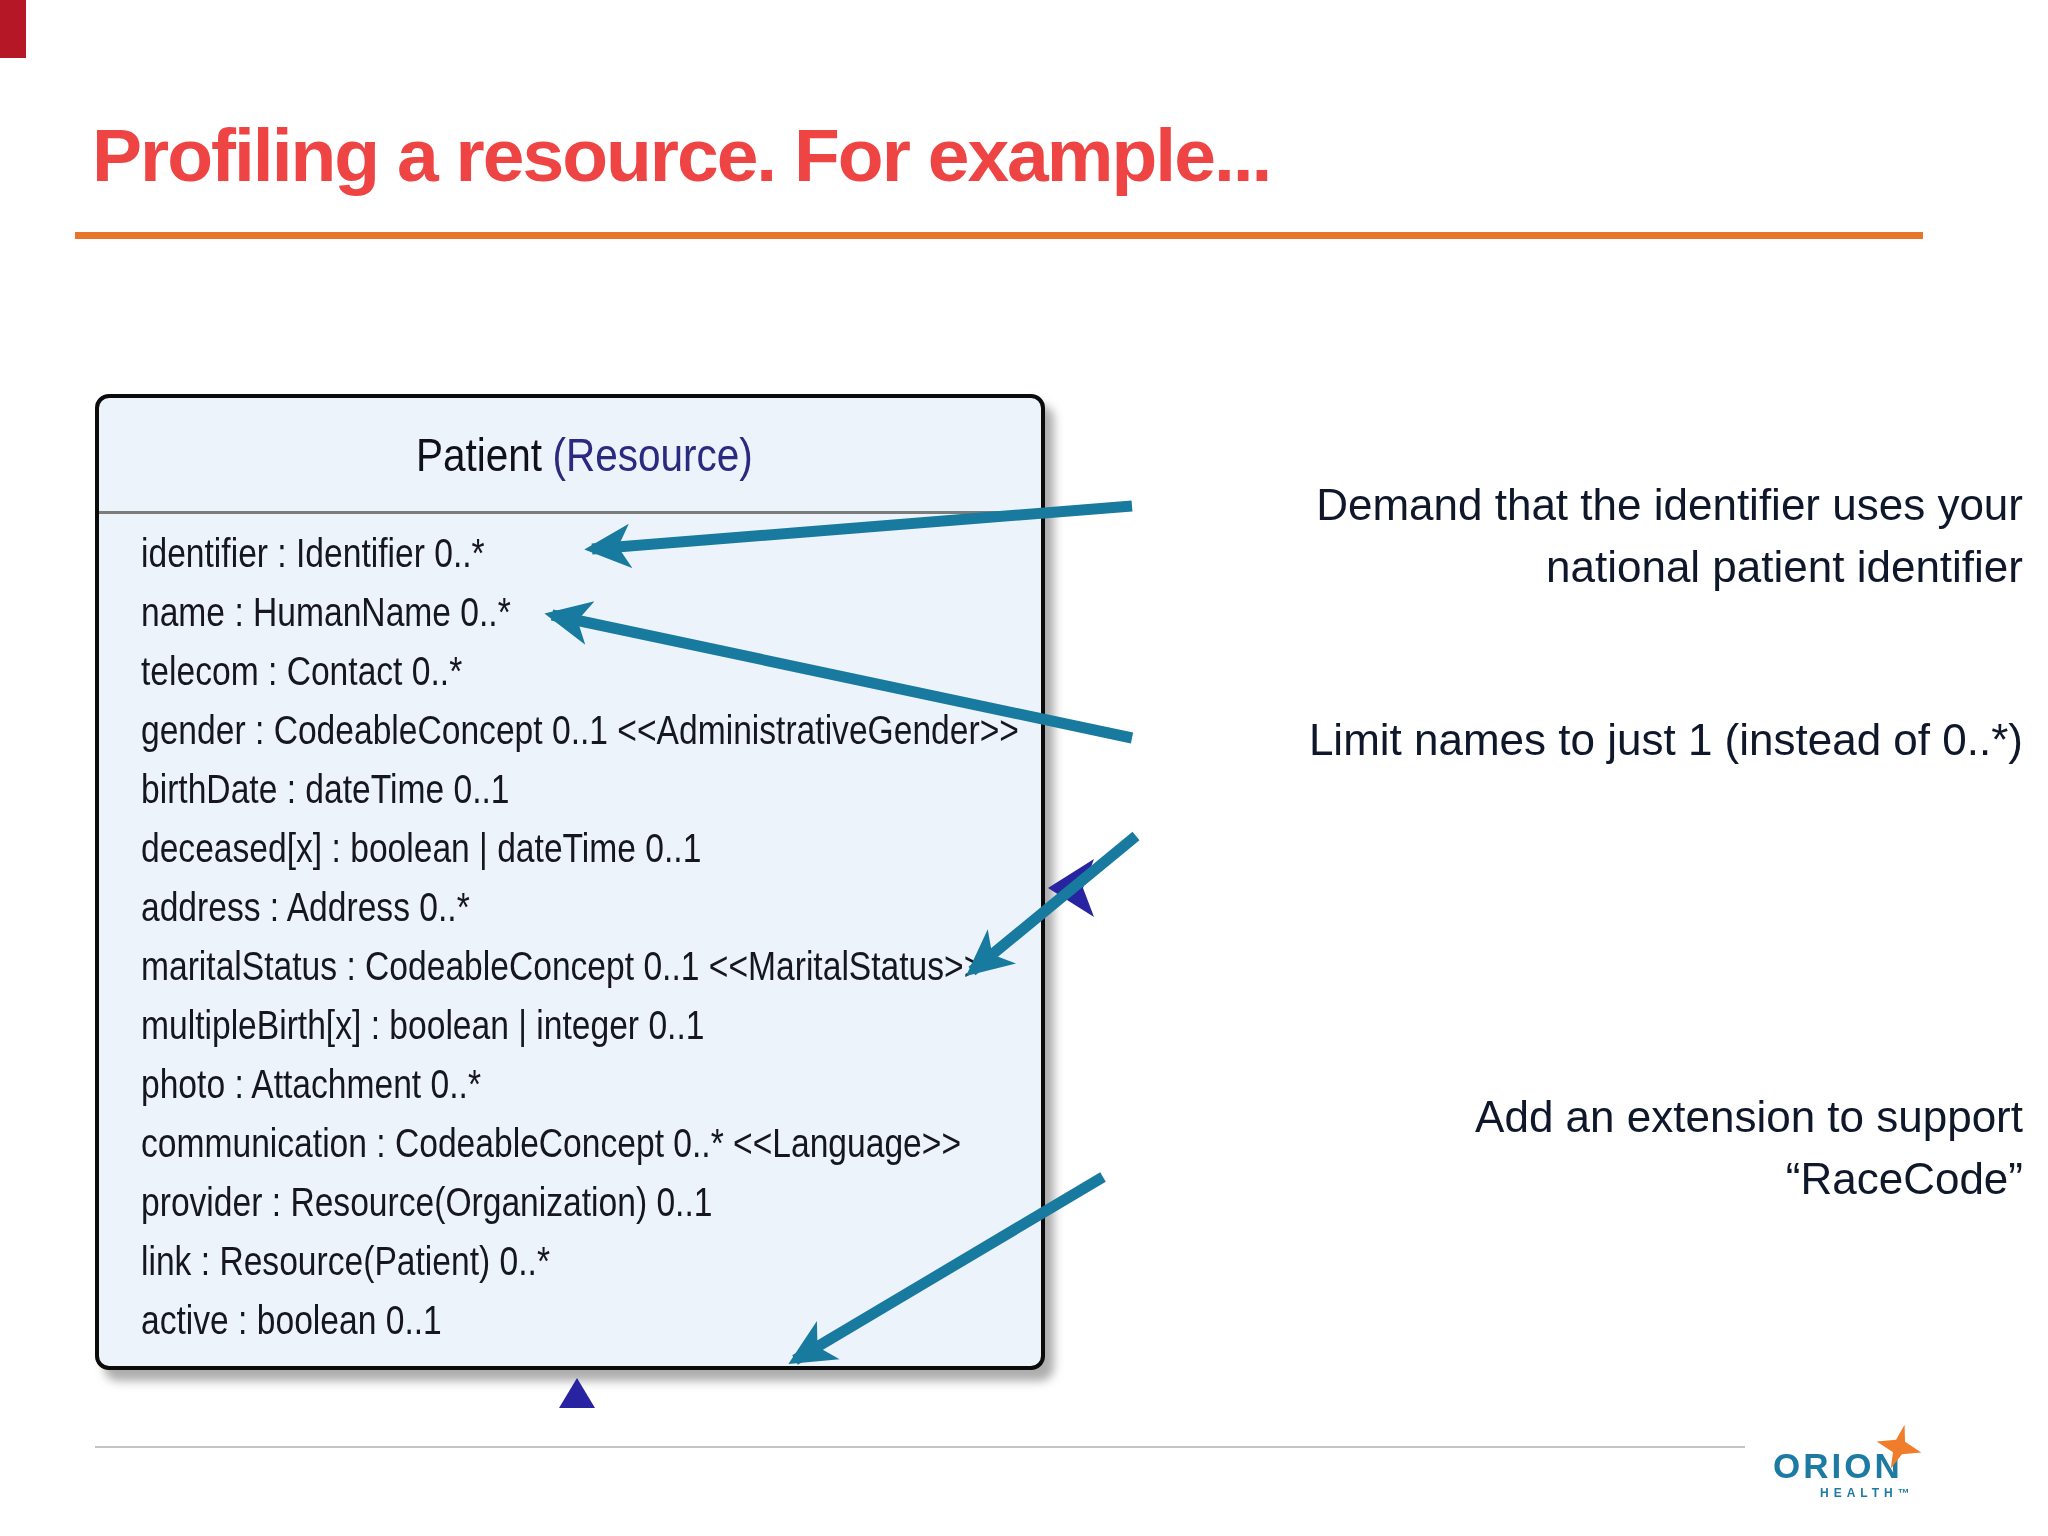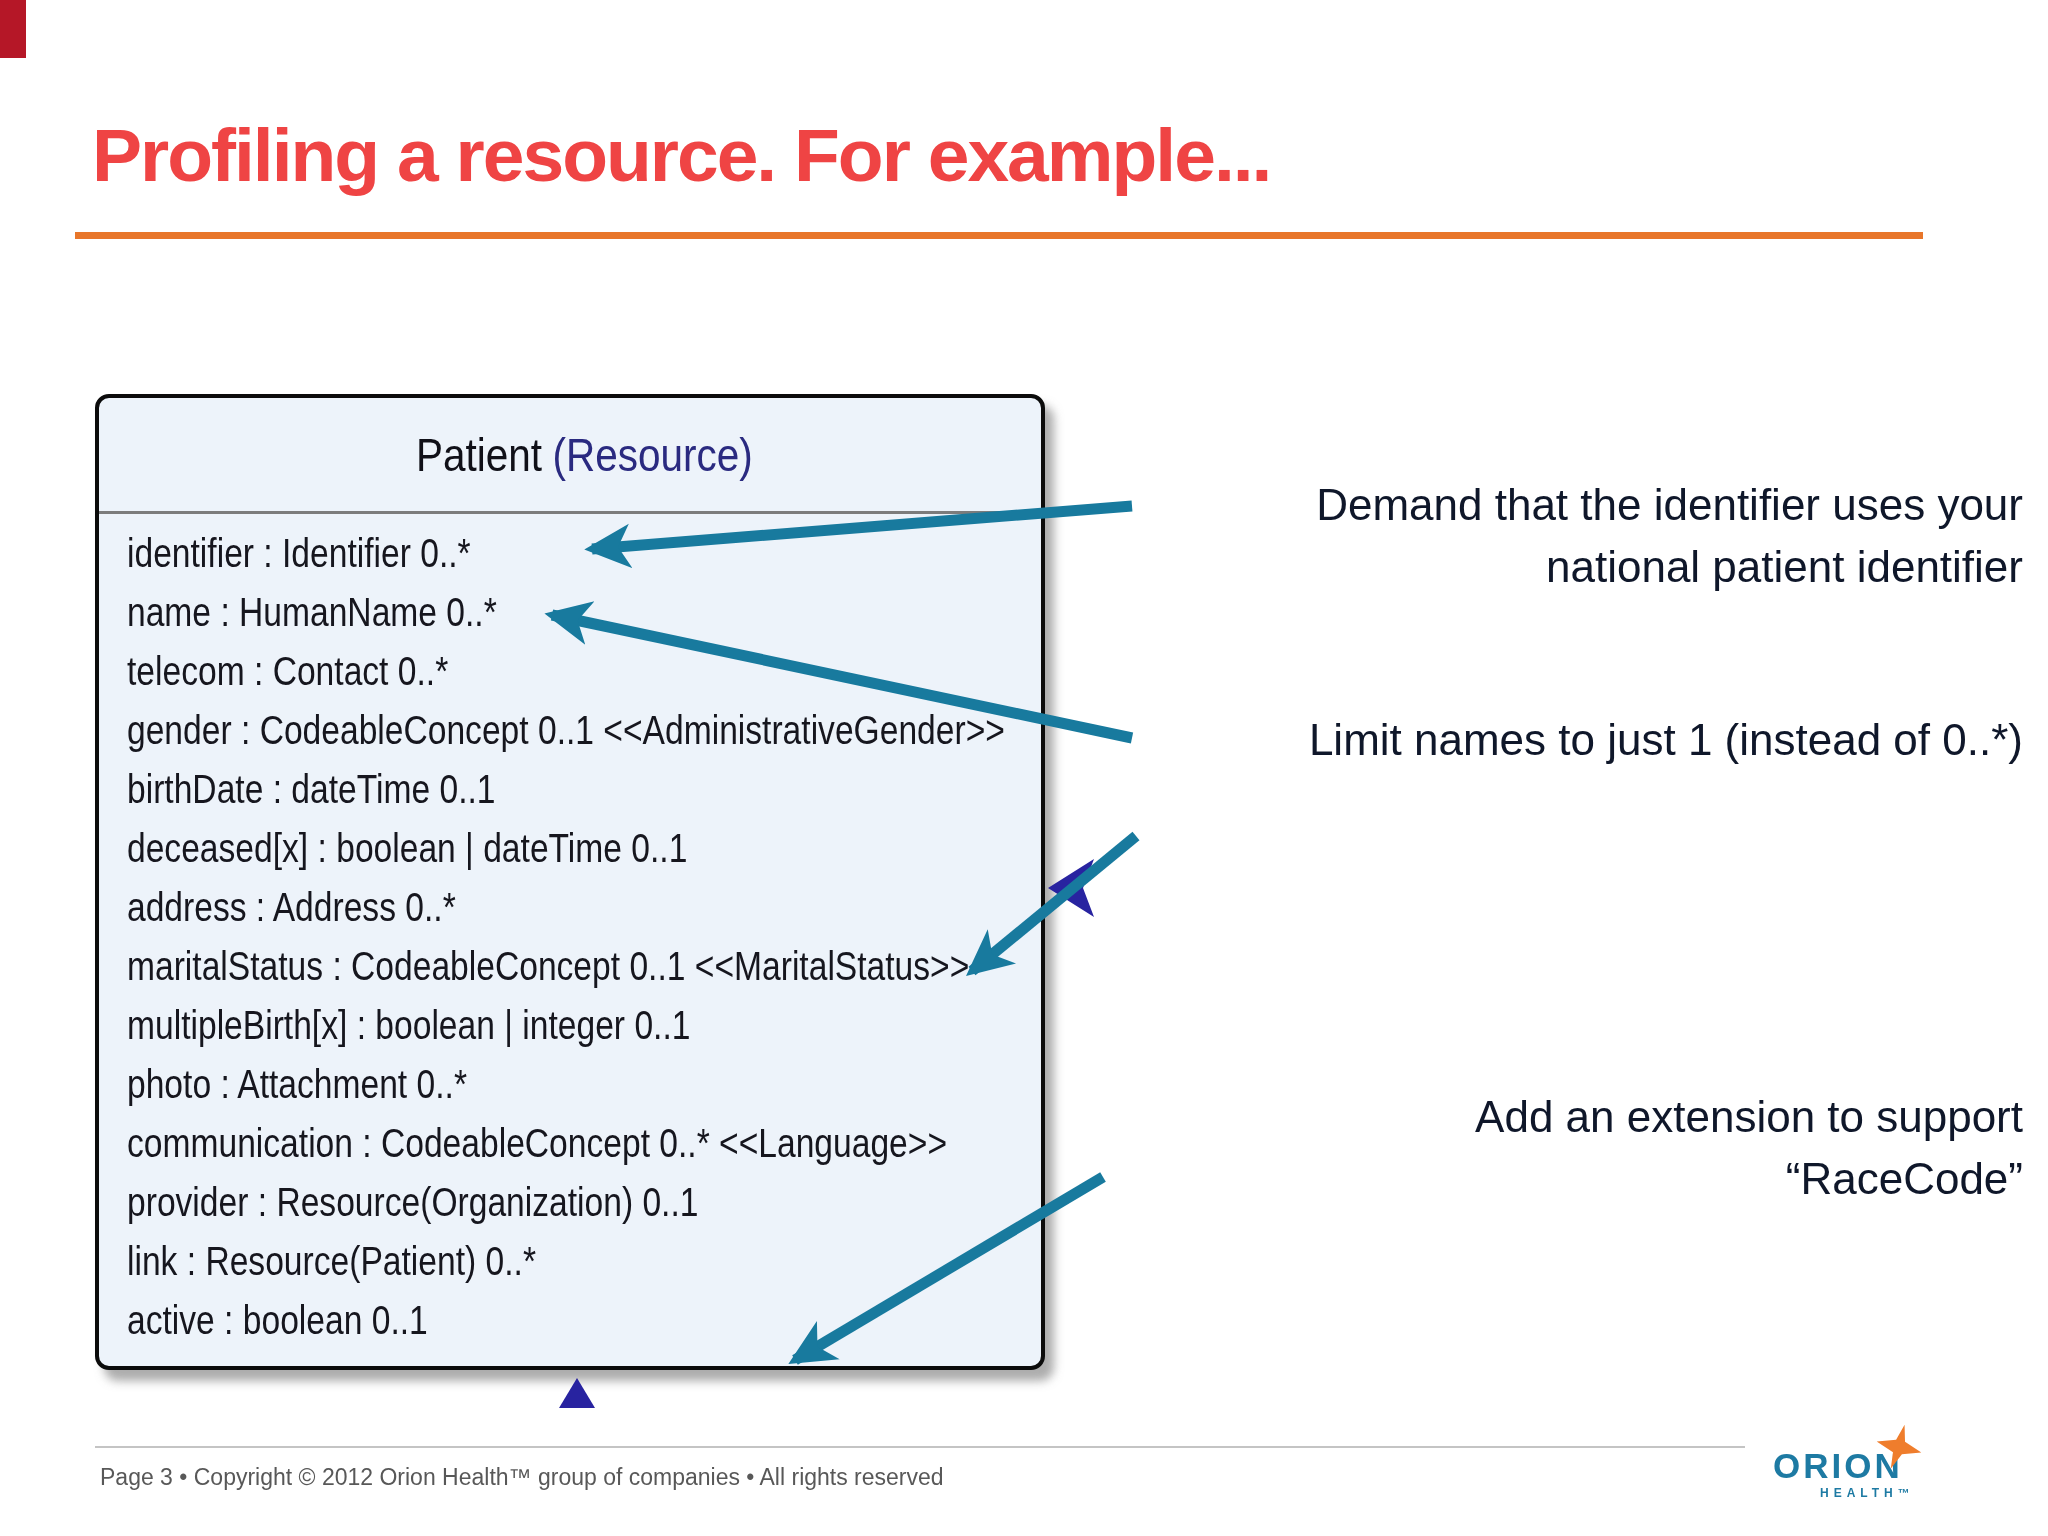--- a/index.html
+++ b/index.html
@@ -22,21 +22,21 @@
     box-shadow:9px 11px 10px rgba(105,105,105,.55);
     box-sizing:border-box;
   }
   .uml-header{
     height:113px;display:flex;align-items:center;justify-content:center;
     font-size:46px;color:#101018;white-space:nowrap;padding-left:28px;
   }
   .uml-header .hdr-inner{transform:scaleX(.88);transform-origin:center;}
   .uml-header .res{color:#2a2a80;margin-left:12px;}
   .uml-divider{height:3px;background:#7c7c7c;width:100%;}
-  .attr-list{padding:10px 0 0 28px;}
+  .attr-list{padding:10px 0 0 42px;}
   .attr-row{
     height:59px;line-height:59px;font-size:40px;color:#16161e;white-space:nowrap;
     transform:scaleX(.84);transform-origin:left center;
   }
   
   .annotation{
     position:absolute;left:1123px;width:900px;
     font-size:44px;line-height:62px;color:#0f172a;white-space:pre-line;text-align:right;
   }
   .a1{top:474px;} .a2{top:709px;} .a3{top:872px;} .a4{top:1086px;}
@@ -106,21 +106,20 @@
     </defs>
     <polygon points="1048,888 1094,859 1083,888 1094,917" fill="#2823a0"></polygon>
     <polygon points="577,1378 559,1408 595,1408" fill="#2823a0"></polygon>
     <line x1="1132" y1="506" x2="592" y2="549" stroke-width="11" marker-end="url(#tealhead)" stroke="#187a9e"></line>
     <line x1="1132" y1="738" x2="552" y2="615" stroke-width="11" marker-end="url(#tealhead)" stroke="#187a9e"></line>
     <line x1="1136" y1="836" x2="972" y2="971" stroke-width="11" marker-end="url(#tealhead)" stroke="#187a9e"></line>
     <line x1="1103" y1="1177" x2="795" y2="1360" stroke-width="11" marker-end="url(#tealhead)" stroke="#187a9e"></line>
   </svg>
 
   <div class="footer-rule"></div>
-  <div class="footer-text">Page 3 • Copyright © 2012 Orion Health™ group of companies • All rights reserved</div>
 
   <div class="logo">
     <div class="logo-orion">ORION</div>
     <div class="logo-health">HEALTH™</div>
     <svg class="logo-star" viewBox="0 0 100 100">
       <polygon points="50,0 60,36 100,50 60,64 44,100 40,64 0,50 40,36" fill="#ef7d2c"></polygon>
     </svg>
   </div>
 
 </div>

